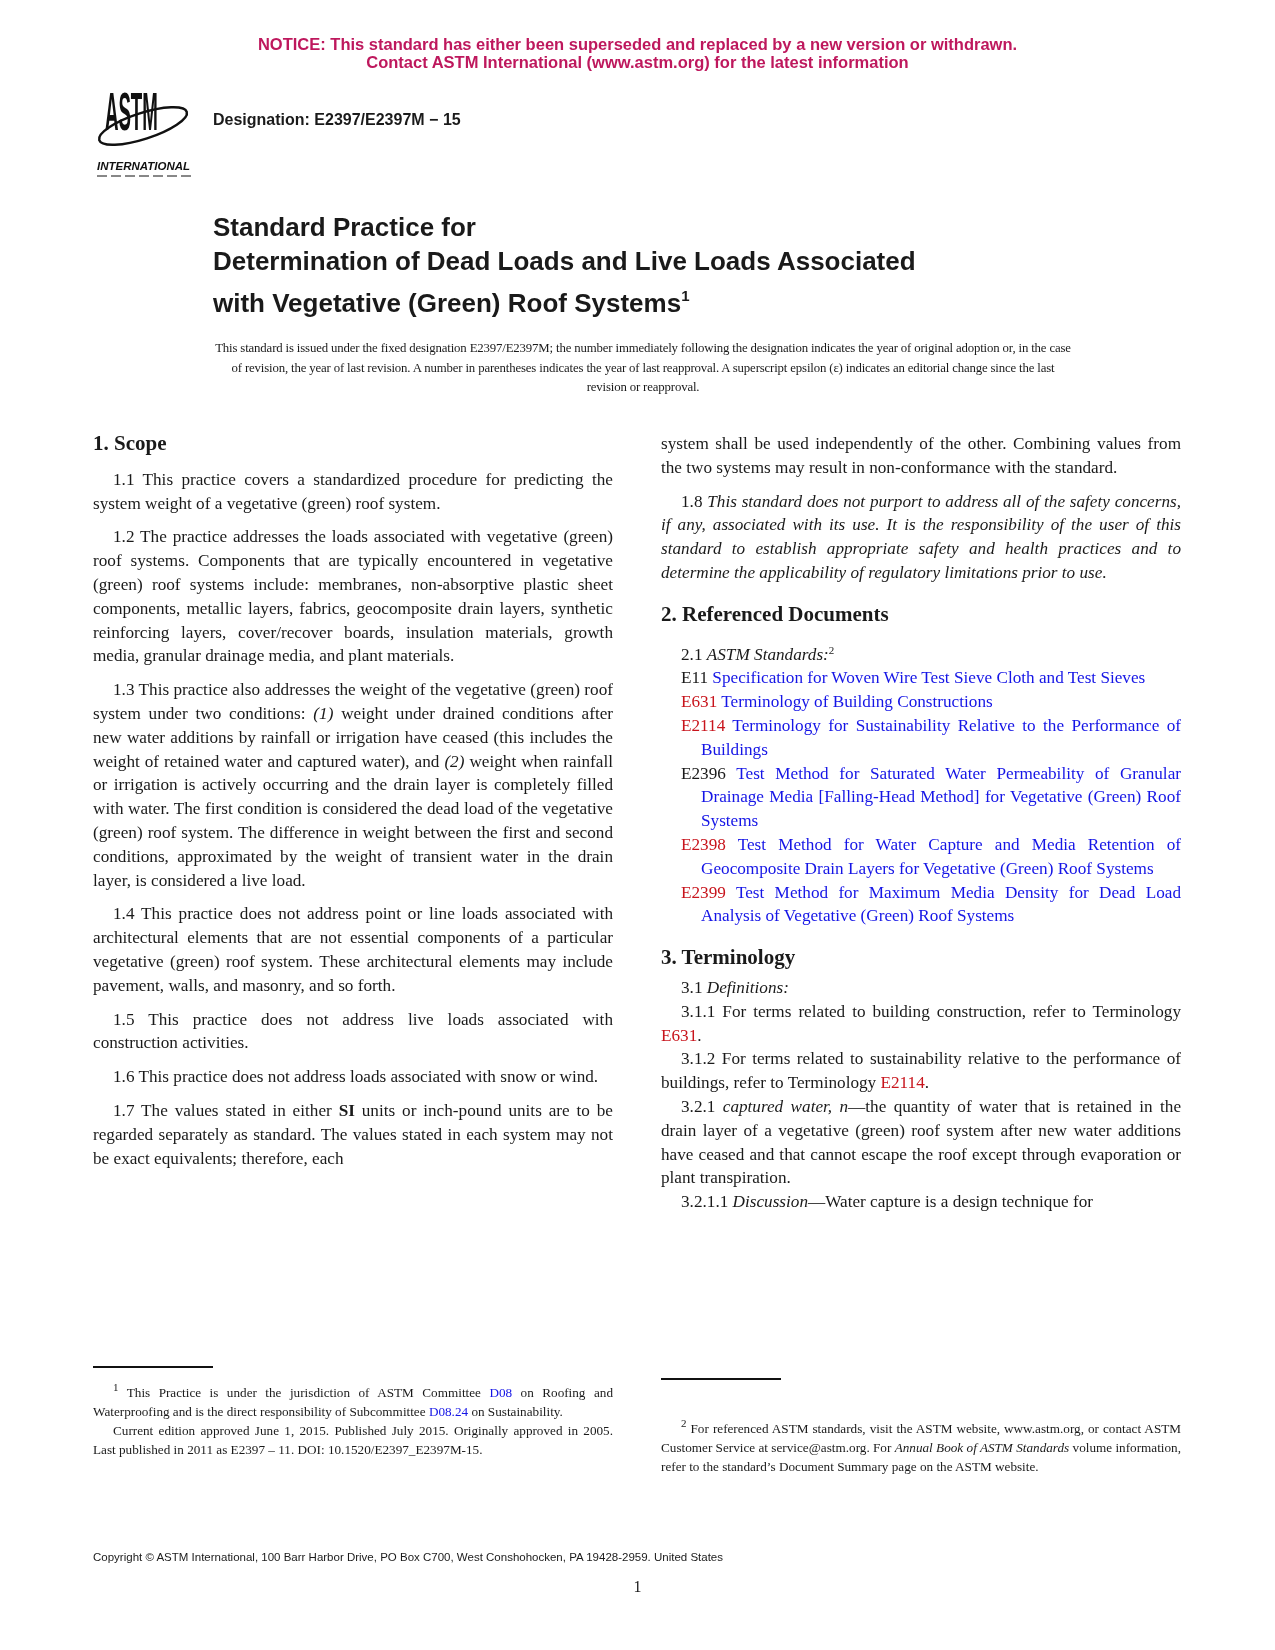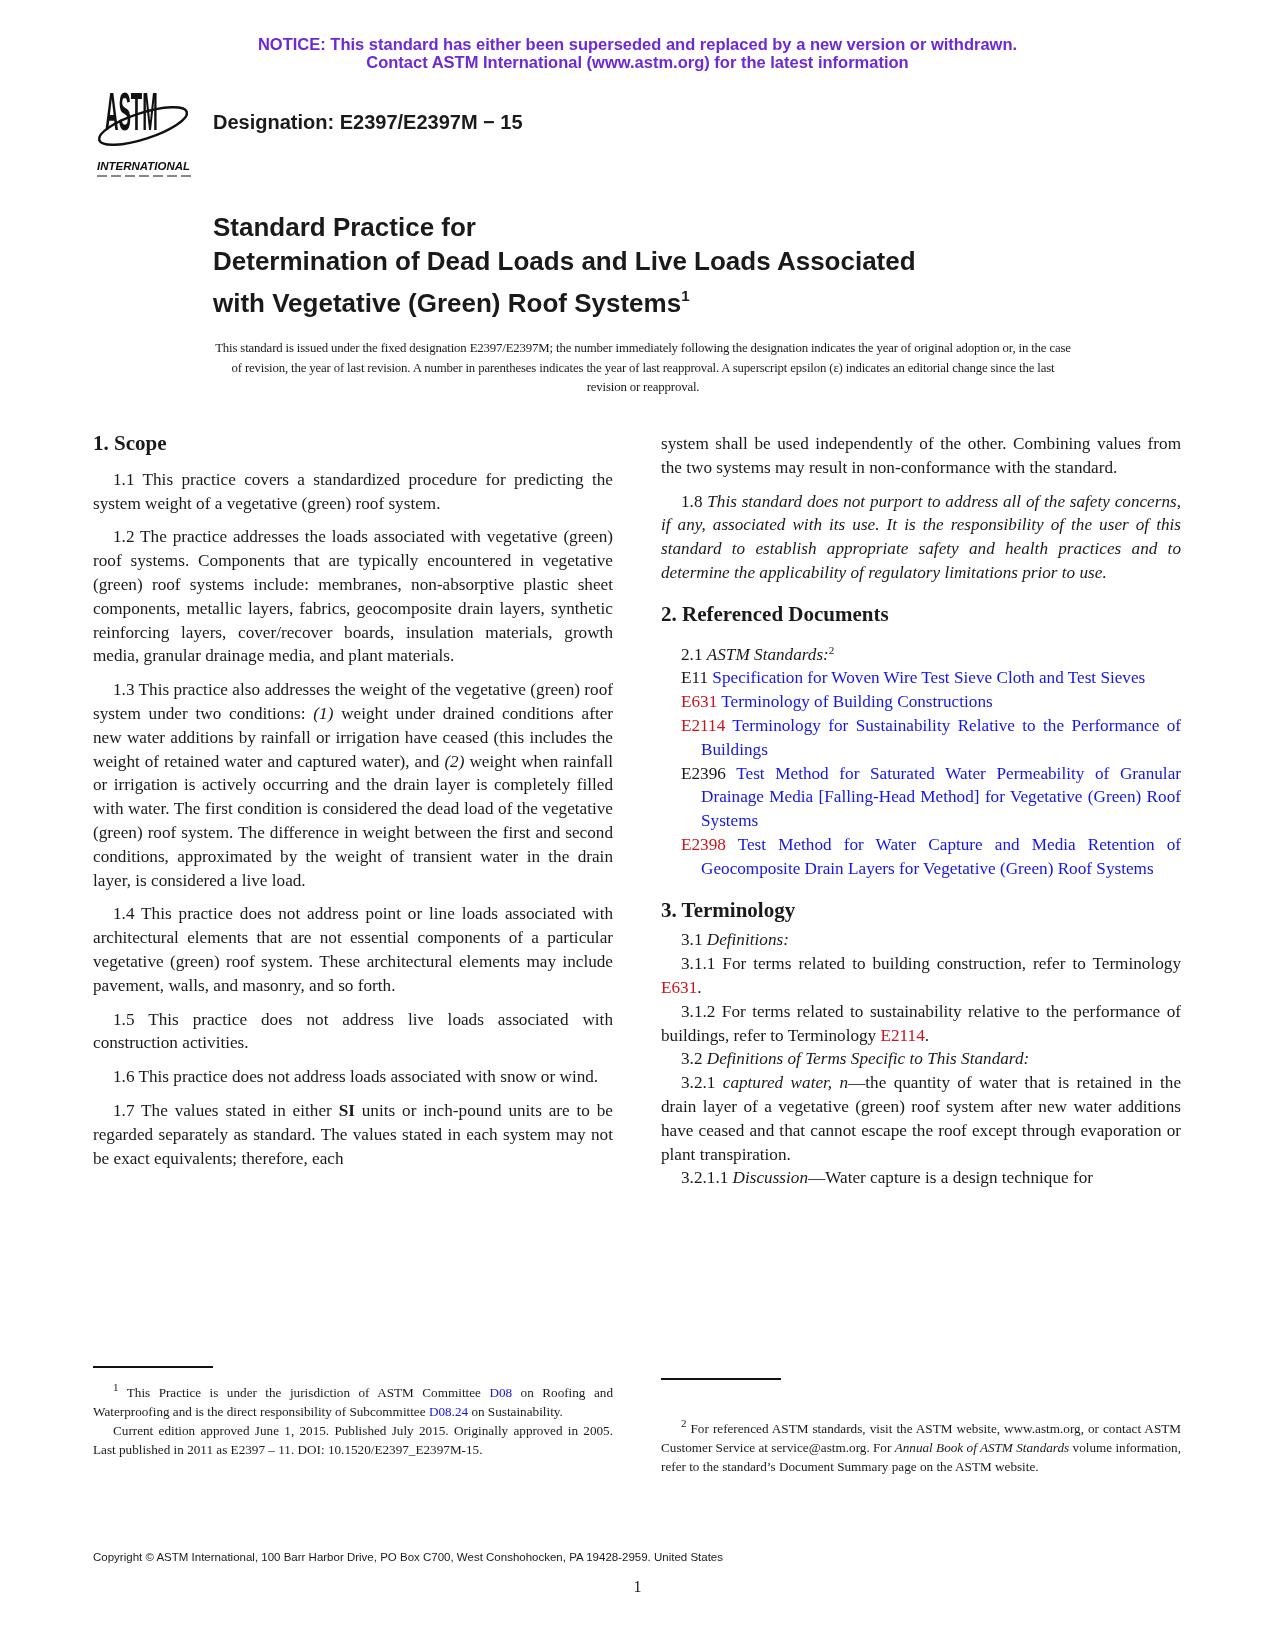--- a/index.html
+++ b/index.html
@@ -1,26 +1,26 @@
 <!DOCTYPE html>
 <html><head>
 <meta charset="utf-8">
 <style>
   html, body { margin: 0; padding: 0; background: #ffffff; }
   body { width: 1275px; height: 1650px; position: relative; overflow: hidden; color: #1a1a1a; }
   .abs { position: absolute; text-align: center; }
   .sans { font-family: "Liberation Sans", "DejaVu Sans", sans-serif; }
   .serif { font-family: "Liberation Serif", "DejaVu Serif", serif; }
 
-  .notice { left: 0; width: 1275px; text-align: center; color: #6d28d9; font-weight: bold; font-size: 16.5px; line-height: 19px; }
+  .notice { left: 0; width: 1275px; text-align: center; color: #be185d; font-weight: bold; font-size: 16.5px; line-height: 19px; }
   #notice1 { top: 35px; }
   #notice2 { top: 53px; }
 
   #logo { left: 95px; top: 88px; width: 100px; height: 92px; }
-  #designation { left: 213px; top: 111px; font-size: 20px; font-weight: bold; }
+  #designation { left: 213px; top: 111px; font-size: 16px; font-weight: bold; }
 
   .title { left: 213px; font-weight: bold; font-size: 26px; line-height: 31px; }
   #title1 { top: 212px; }
   #title2 { top: 246px; }
   #title3 { top: 280px; }
   .title sup { font-size: 15px; vertical-align: 11px; }
 
   #issuance { left: 213px; top: 339px; width: 860px; font-size: 12.8px; line-height: 19.5px; letter-spacing: -0.15px; }
 
   .col { width: 520px; font-size: 17.2px; line-height: 23.8px; text-align: justify; }
@@ -86,26 +86,26 @@
   <p class="p" style="text-indent:0">system shall be used independently of the other. Combining values from the two systems may result in non-conformance with the standard.</p>
   <p class="p"><span>1.8 </span><i>This standard does not purport to address all of the safety concerns, if any, associated with its use. It is the responsibility of the user of this standard to establish appropriate safety and health practices and to determine the applicability of regulatory limitations prior to use.</i></p>
   <div class="h" style="margin-top:18px">2.  Referenced Documents</div>
   <p class="p tight"><span>2.1 </span><i>ASTM Standards:</i><sup class="fn">2</sup></p>
   <div id="ref-list">
       <div class="refitem"><span>E11</span> <span class="lnk">Specification for Woven Wire Test Sieve Cloth and Test Sieves</span></div>
       <div class="refitem"><span class="ref">E631</span> <span class="lnk">Terminology of Building Constructions</span></div>
       <div class="refitem"><span class="ref">E2114</span> <span class="lnk">Terminology for Sustainability Relative to the Performance of Buildings</span></div>
       <div class="refitem"><span>E2396</span> <span class="lnk">Test Method for Saturated Water Permeability of Granular Drainage Media [Falling-Head Method] for Vegetative (Green) Roof Systems</span></div>
       <div class="refitem"><span class="ref">E2398</span> <span class="lnk">Test Method for Water Capture and Media Retention of Geocomposite Drain Layers for Vegetative (Green) Roof Systems</span></div>
+      <div class="refitem"><span class="ref">E2399</span> <span class="lnk">Test Method for Maximum Media Density for Dead Load Analysis of Vegetative (Green) Roof Systems</span></div>
     </div>
   <div class="h" style="margin-top:18px; margin-bottom:6px">3.  Terminology</div>
   <p class="p tight"><span>3.1 </span><i>Definitions:</i></p>
   <p class="p tight"><span>3.1.1  For terms related to building construction, refer to Terminology </span><span class="ref">E631</span><span>.</span></p>
   <p class="p tight"><span>3.1.2  For terms related to sustainability relative to the performance of buildings, refer to Terminology </span><span class="ref">E2114</span><span>.</span></p>
-  <p class="p tight"><span>3.2 </span><i>Definitions of Terms Specific to This Standard:</i></p>
   <p class="p tight"><span>3.2.1 </span><i>captured water, n</i><span>—the quantity of water that is retained in the drain layer of a vegetative (green) roof system after new water additions have ceased and that cannot escape the roof except through evaporation or plant transpiration.</span></p>
   <p class="p tight"><span>3.2.1.1 </span><i>Discussion</i><span>—Water capture is a design technique for</span></p>
 </div>
 
 <div id="rule-left" class="abs rule"></div>
 <div id="fn1" class="abs fn-text serif">
   <p class="ind"><sup class="fn">1</sup><span> This Practice is under the jurisdiction of ASTM Committee </span><span class="lnk">D08</span><span> on Roofing and Waterproofing and is the direct responsibility of Subcommittee </span><span class="lnk">D08.24</span><span> on Sustainability.</span></p>
   <p class="ind">Current edition approved June 1, 2015. Published July 2015. Originally approved in 2005. Last published in 2011 as E2397 – 11. DOI: 10.1520/E2397_E2397M-15.</p>
 </div>
 

